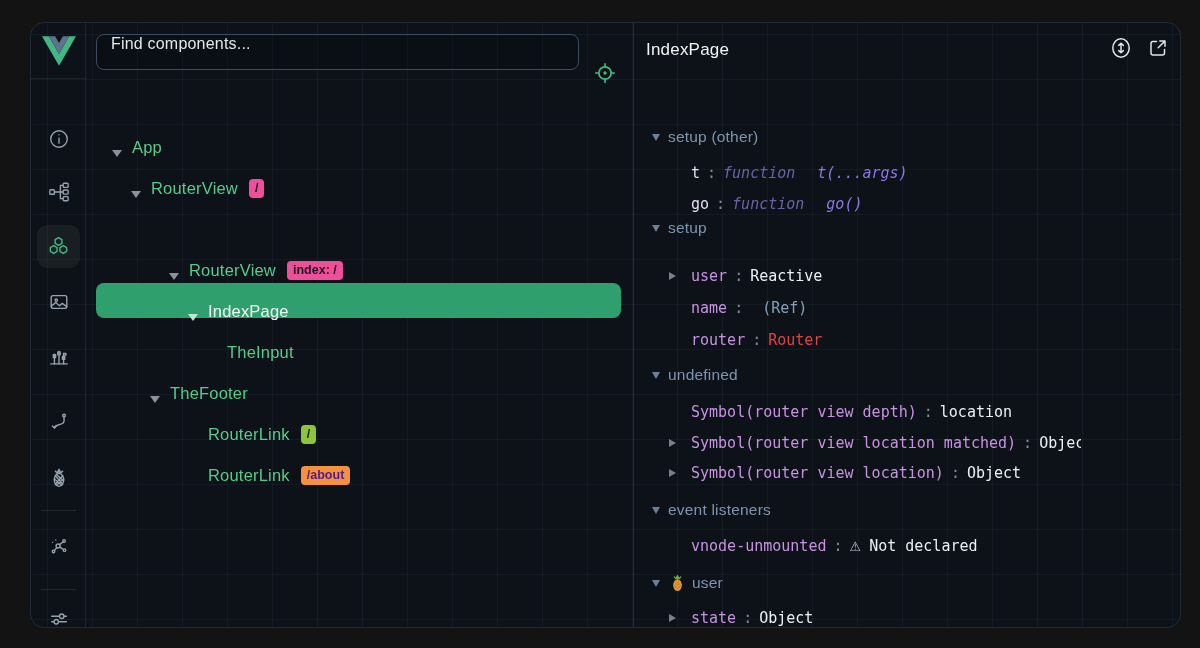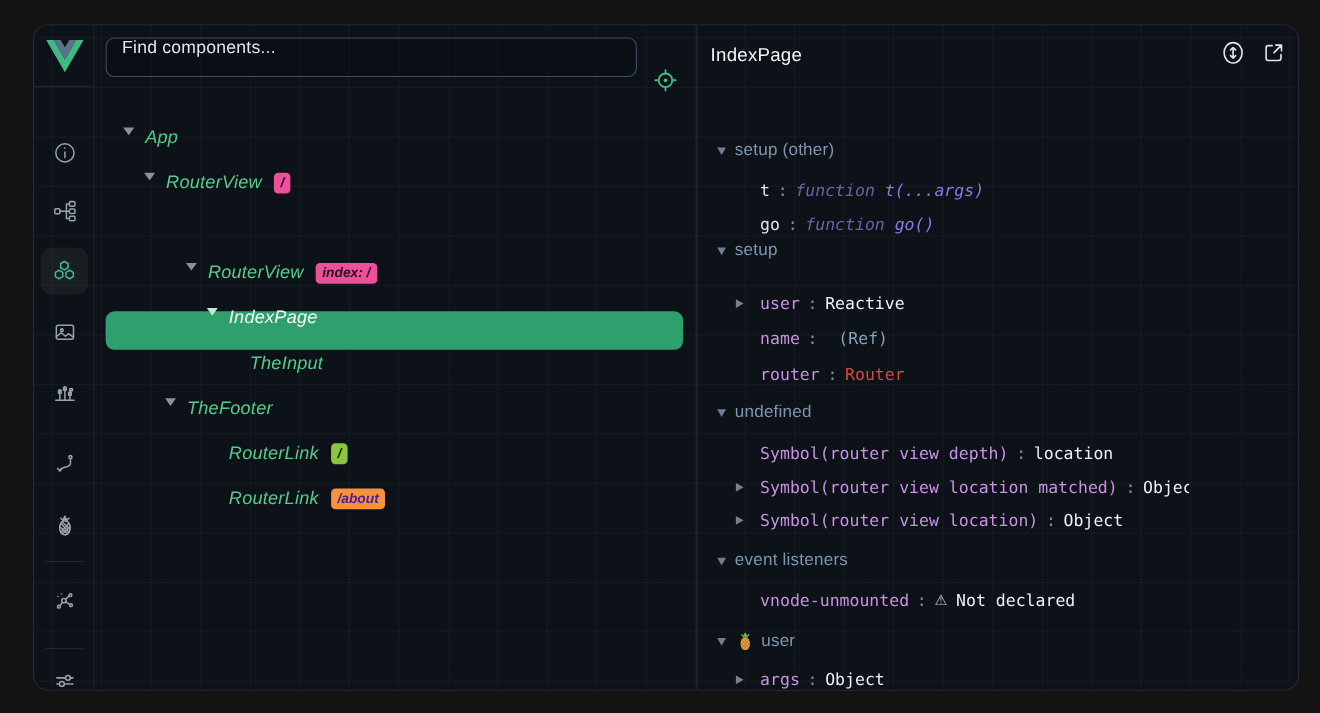--- a/index.html
+++ b/index.html
@@ -35,21 +35,21 @@
   .tree-panel { position:absolute; left:55px; top:0; width:548px; height:606px;
                 border-right:1px solid rgba(255,255,255,0.10); }
   .search-box { position:absolute; left:10px; top:11px; width:483px; height:36px;
                 border:1px solid #3c4d61; border-radius:8px; background:rgba(5,9,13,0.25);
                 display:flex; align-items:flex-start; padding-left:14px; cursor:text; }
   .search-box .ph { color:#e3e8ed; font-size:16px; letter-spacing:0.2px; }
   .picker { position:absolute; left:507px; top:38px; width:24px; height:24px; cursor:pointer; }
   .picker svg { stroke:#42b883; fill:none; stroke-width:1.7; stroke-linecap:round; }
 
   .trow { position:absolute; left:0; width:548px; height:41px;
-          display:flex; align-items:flex-start; cursor:pointer;font-style:italic; }
+          display:flex; align-items:flex-end; cursor:pointer; }
   .tri-box { width:18px; display:flex; justify-content:center; flex:0 0 18px; }
   .tri-down { width:0; height:0; border-left:5.5px solid transparent;
               border-right:5.5px solid transparent; border-top:7px solid #8a9199; }
   .trow.sel .tri-down { border-top-color:#bfe8d3; }
   .tlabel { margin-left:6px; color:#55cb8d; font-size:16.5px; font-weight:500;
             letter-spacing:0.2px; position:relative; z-index:1; }
   .trow.sel .tlabel { color:#f5fbf8; }
   .sel-bg { position:absolute; left:10px; top:3px; width:525px; height:35px;
             background:#2fa06d; border-radius:8px; z-index:0; }
   .trow.sel .tri-box { position:relative; z-index:1; }
@@ -77,21 +77,21 @@
 
   .iline.row { padding-left:34px; font-family:"DejaVu Sans Mono", monospace; font-size:15px; cursor:default; }
   .exp-box { width:16px; flex:0 0 16px; display:flex; }
   .exp { width:0; height:0; border-top:4.5px solid transparent;
          border-bottom:4.5px solid transparent; border-left:7px solid #77808c; cursor:pointer; }
   .ikey { margin-left:6px; color:#c892e2; }
   .ikey.fn { color:#e6e0f2; }
   .colon { color:#858d98; margin:0 7px 0 7px; }
   .ival { color:#edf0f4; }
   .ival.kw  { color:#6c61a8; font-style:italic; }
-  .ival.sig { color:#8d77e8; font-style:italic; margin-left:9px; }
+  .ival.sig { color:#8d77e8; font-style:italic; margin-left:22px; }
   .ival.ref { color:#86a0b8; margin-left:12px; }
   .ival.red { color:#e04343; }
   .val-clip { display:inline-block; width:42px; overflow:hidden; vertical-align:bottom; }
   .warn { color:#c2c9d1; font-size:13px; margin-right:8px;
           font-family:"DejaVu Sans", sans-serif; }
 </style>
 </head>
 <body>
 
 <div class="stage">
@@ -349,21 +349,21 @@
         <path d="M8,0.5 L6.4,4 M8,0.5 L9.6,4 M8,1.5 V4 M4.5,2 L6.6,4.4 M11.5,2 L9.4,4.4" stroke="#7bb54a" stroke-width="1.2" fill="none" stroke-linecap="round"></path>
         <ellipse cx="8" cy="10.8" rx="4.6" ry="6.2" fill="#e8a23c"></ellipse>
         <path d="M4.4,7 L11.6,15 M11.6,7 L4.4,15 M3.6,10.5 L10.5,16.4 M12.4,10.5 L5.5,16.4 M5.5,5.2 L12.2,12.2 M10.5,5.2 L3.8,12.2" stroke="#b97a22" stroke-width="0.8" fill="none"></path>
       </svg>
       <span class="sec-label">user</span>
     </div>
     <div class="iline row" style="top:583px">
       <span class="exp-box">
             <span class="exp"></span>
           </span>
-      <span class="ikey">args</span>
+      <span class="ikey">state</span>
       <span class="colon">:</span>
       <span class="ival">Object</span>
     </div>
 
   </div>
 
 </div>
 </div>
 
 </body></html>

